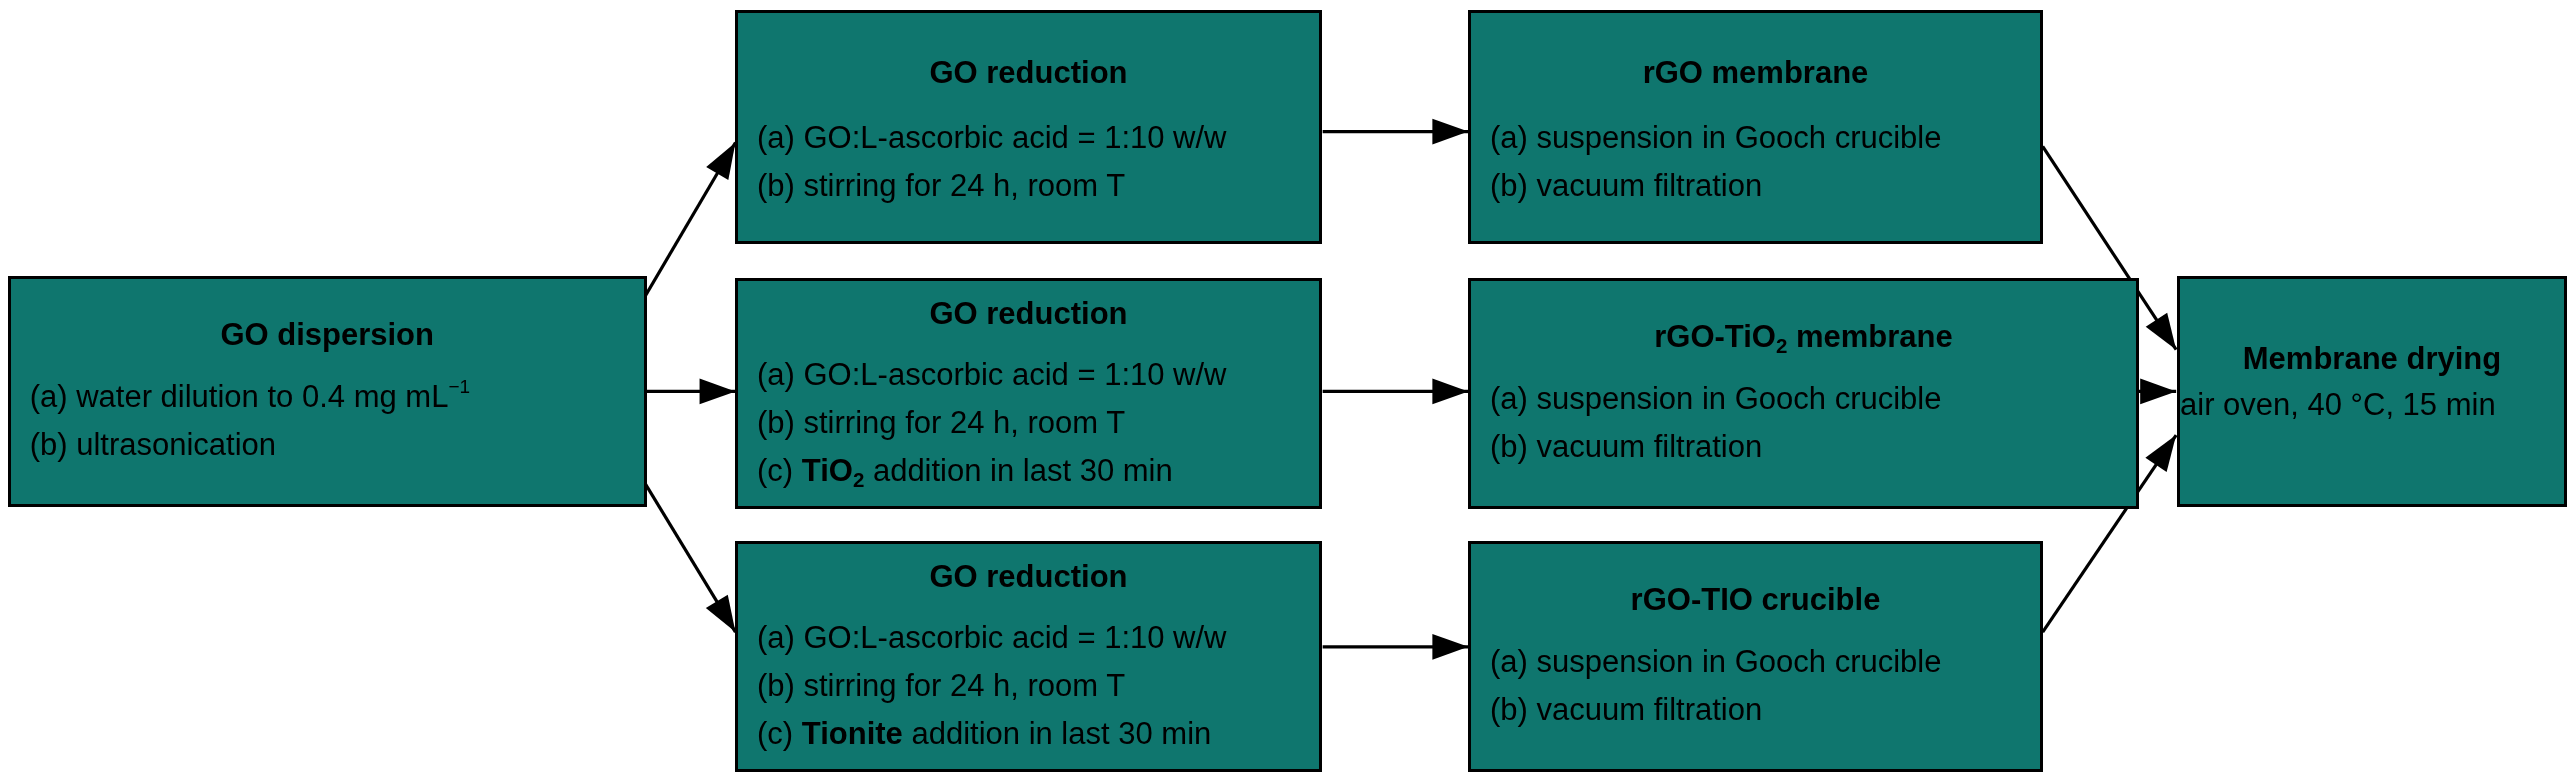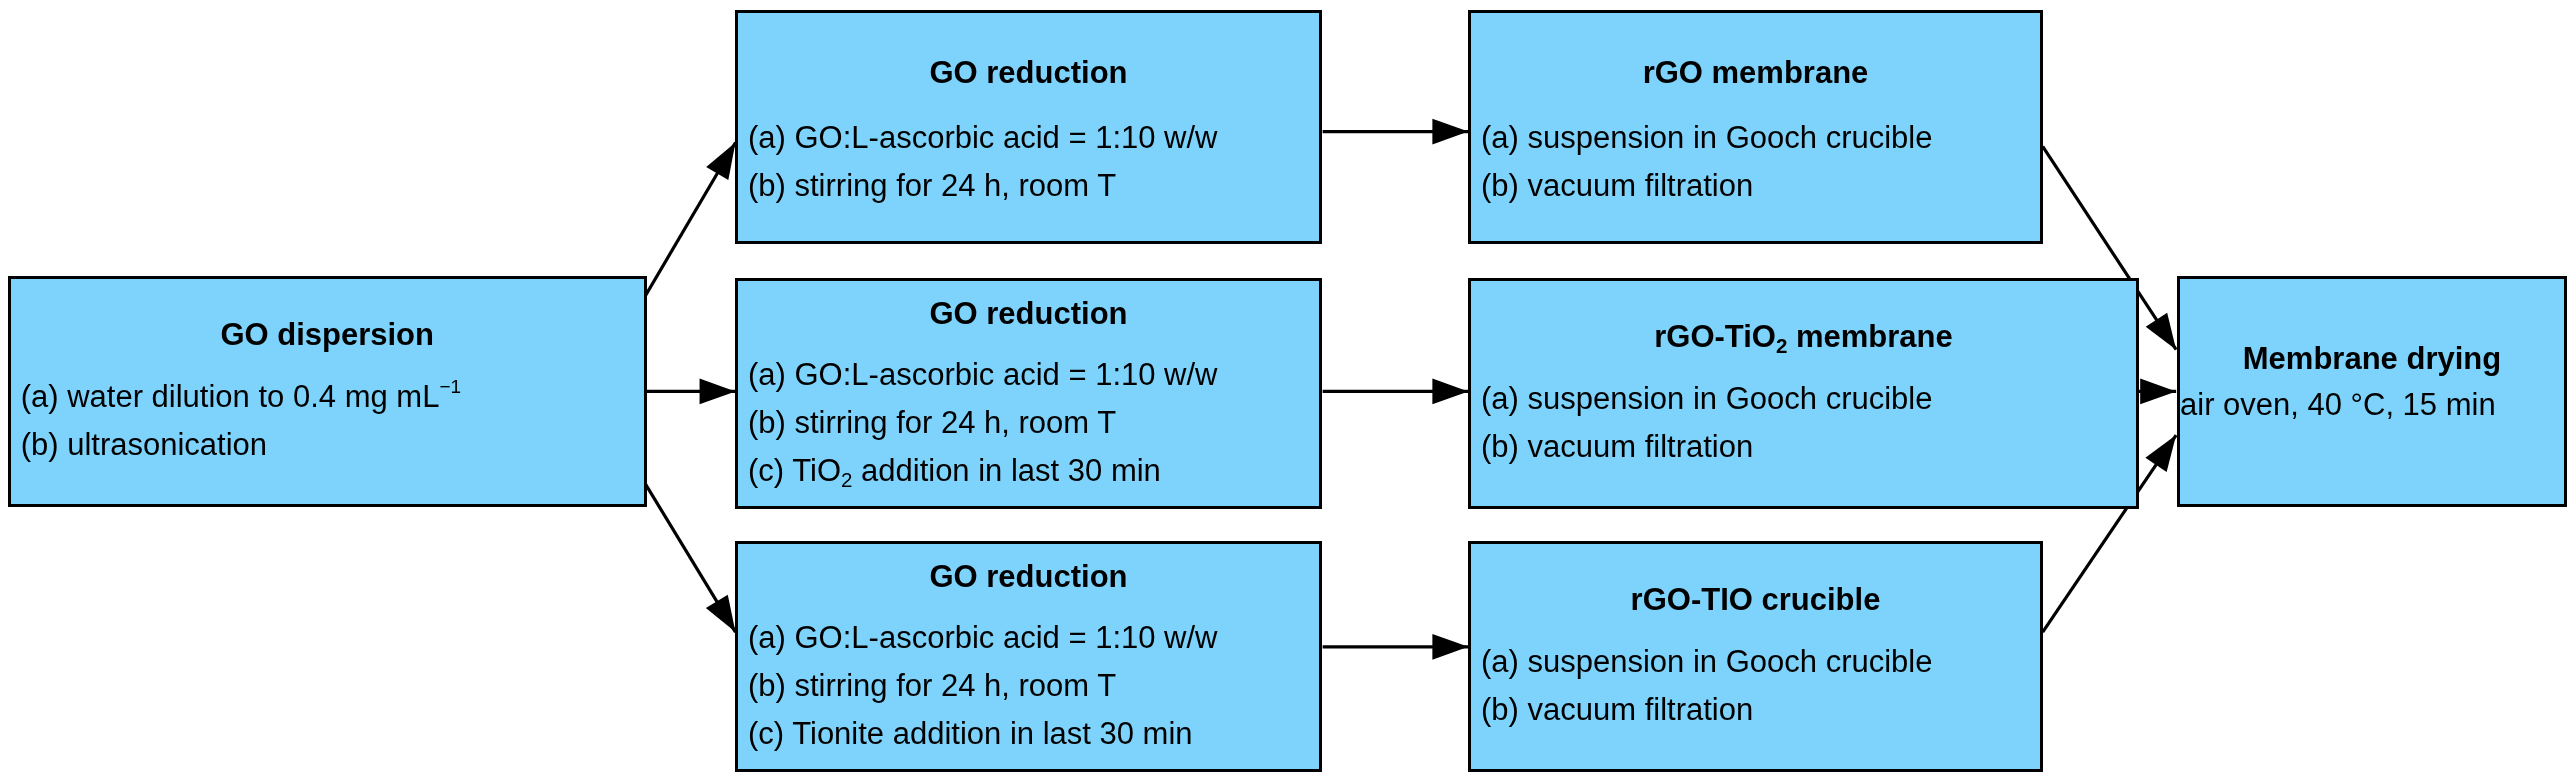--- a/index.html
+++ b/index.html
@@ -7,41 +7,41 @@
     position:relative;
     width:2576px;height:772px;
     background:#ffffff;
     font-family:"Liberation Sans", sans-serif;
     color:#000;
   }
   #arrow-layer{position:absolute;left:0;top:0;width:2576px;height:772px;}
   #arrow-layer line{stroke:#000;stroke-width:5;}
   .box{
     position:absolute;
-    background:#7dd3fc;
+    background:#0f766e;
     border:3.9px solid #000;
     box-sizing:border-box;
     overflow:hidden;
   }
   .box .title{
     font-size:31px;
     line-height:39px;
     font-weight:700;
     text-align:center;
     white-space:nowrap;
   }
-  .box .body{padding-left:10px;padding-right:5.1px;}
+  .box .body{padding-left:19px;padding-right:5.1px;}
   .box .line{
     font-size:31px;
     line-height:48px;
     white-space:nowrap;
   }
   .box sub{font-size:20.5px;line-height:0;vertical-align:-6.4px;}
   .box sup{font-size:19px;line-height:0;vertical-align:14px;}
-  .box .b{font-weight:400;margin-top:8px;}
+  .box .b{font-weight:700;margin-top:8px;}
   
   .v-top2{padding-top:40px;}   .v-top2 .title{margin-bottom:22px;}
   .v-mid3{padding-top:13px;}   .v-mid3 .title{margin-bottom:18px;}
   .v-side2{padding-top:36px;}  .v-side2 .title{margin-bottom:19px;}
   .v-center{padding-top:60px;} .v-center .title{margin-bottom:3px;}
   .v-center .body{padding-left:0;text-align:left;}
 </style>
 </head>
 <body>
 

